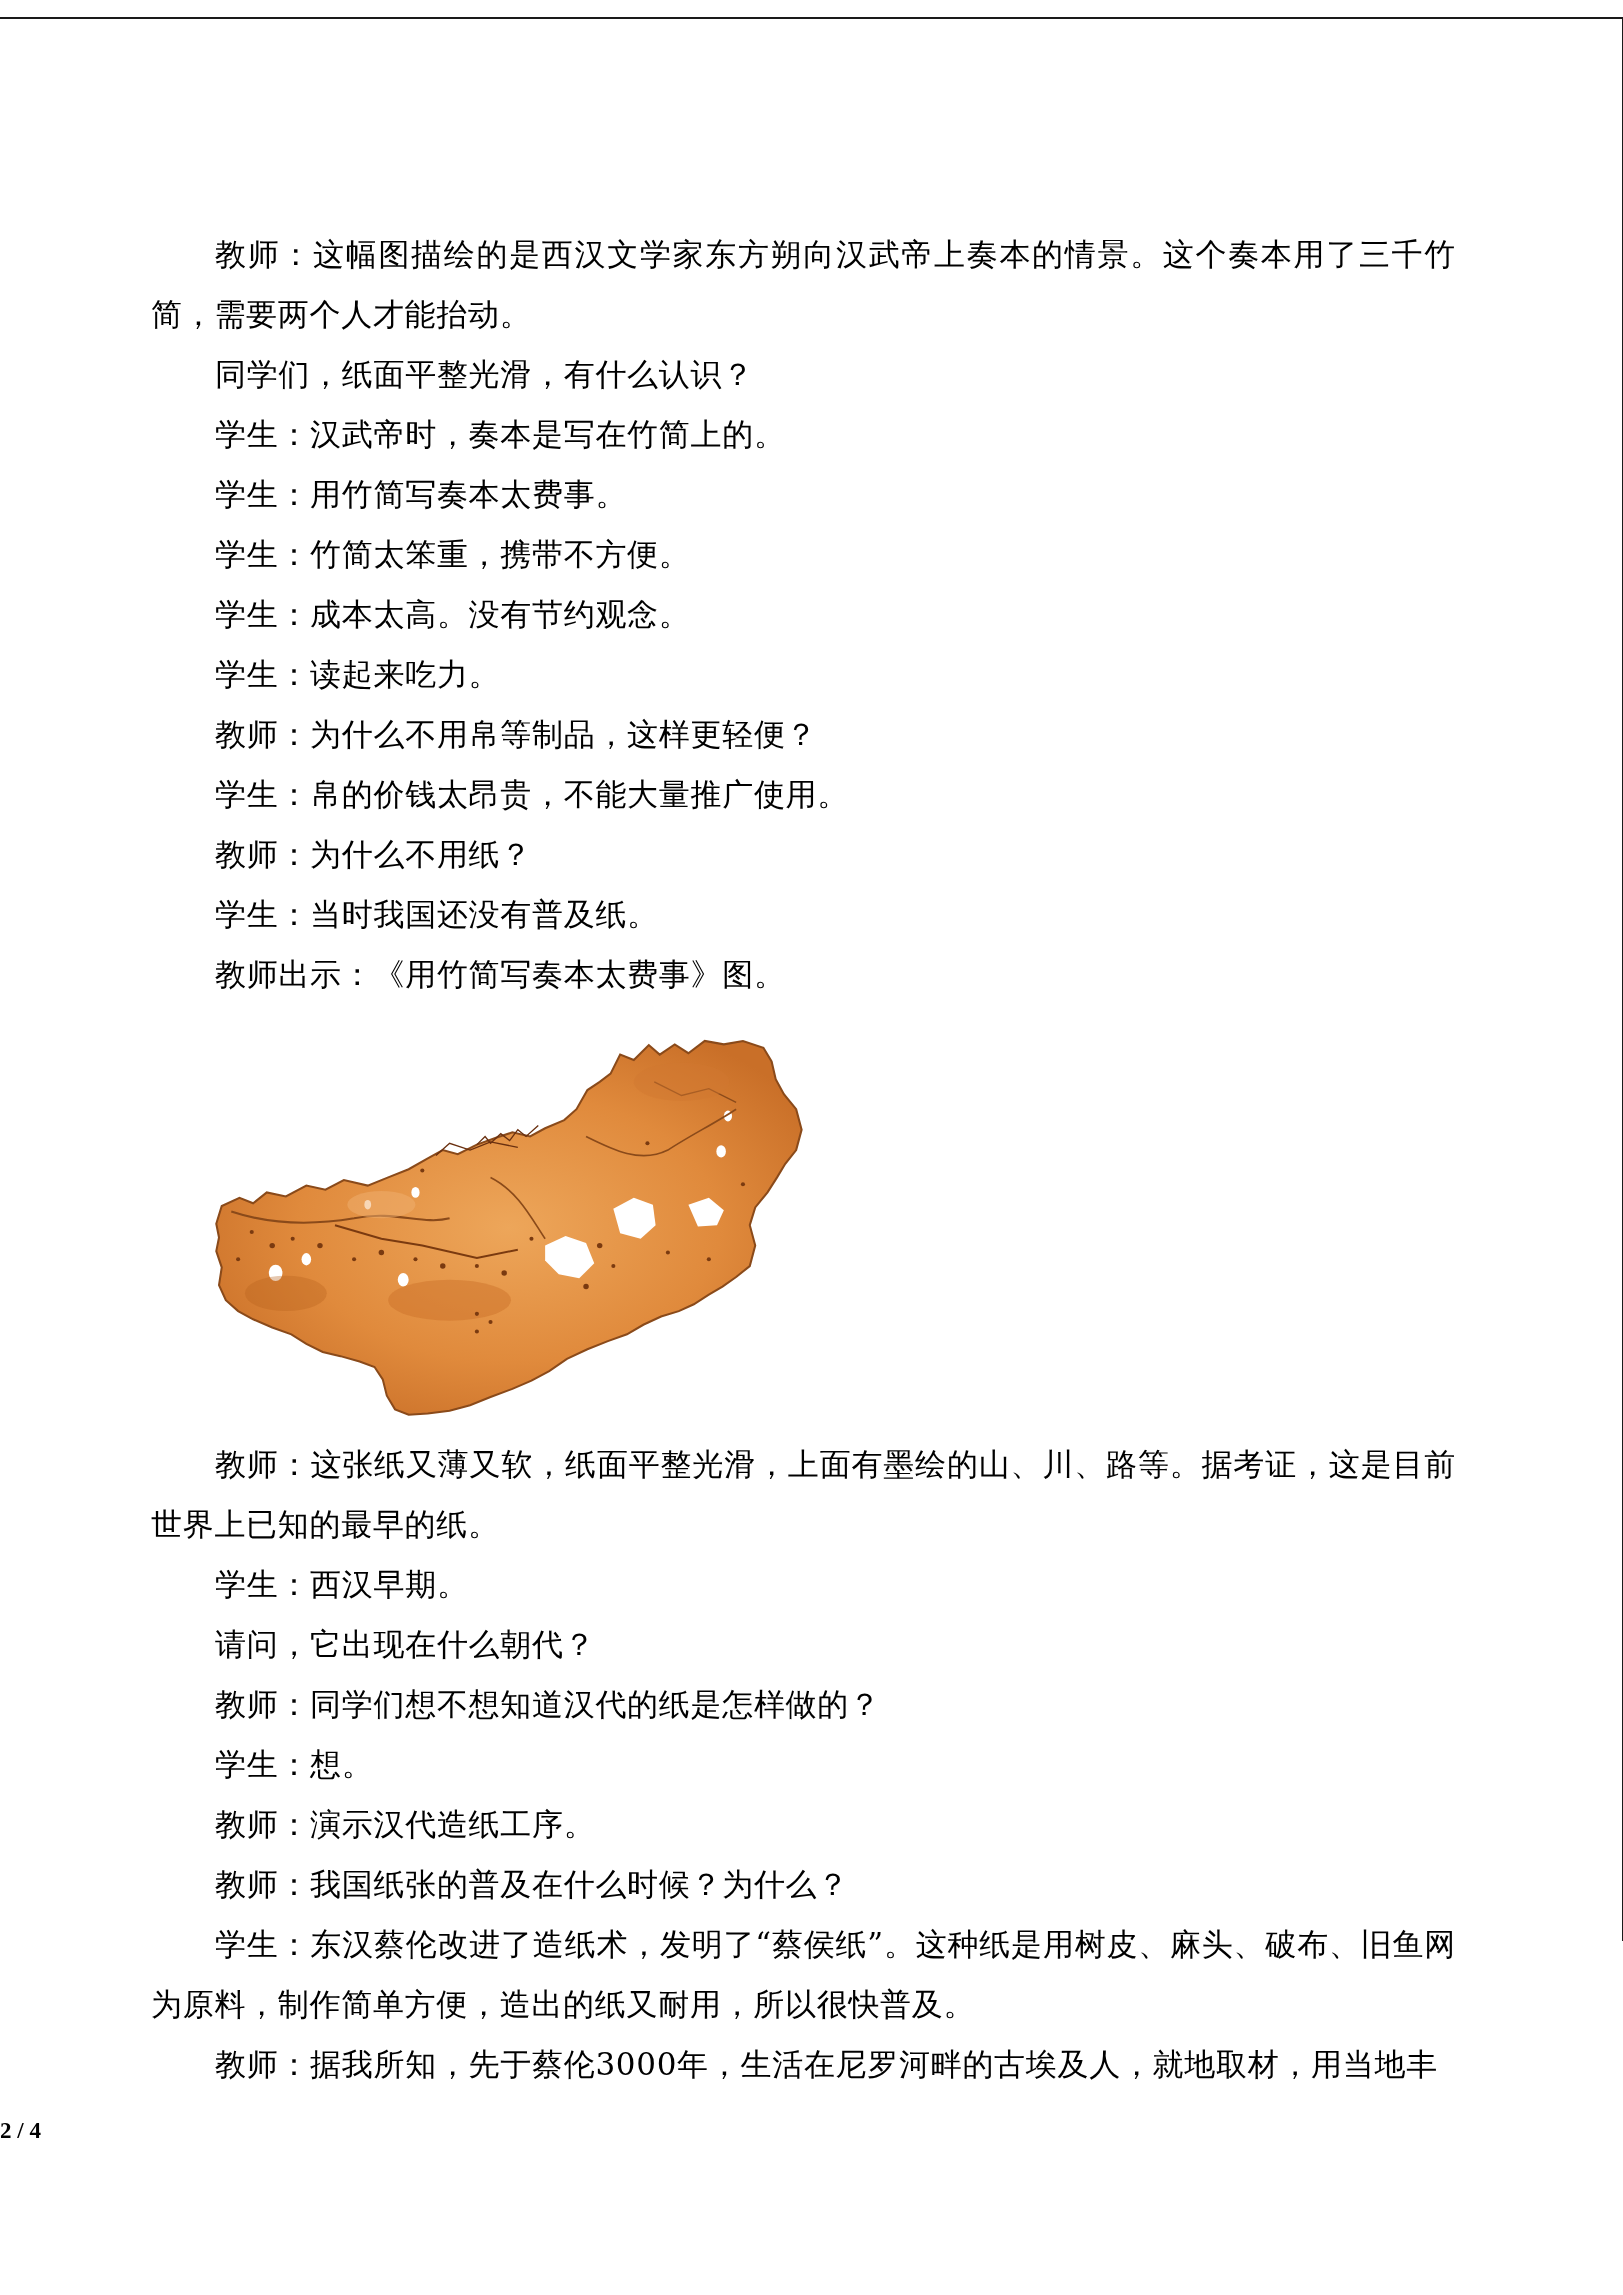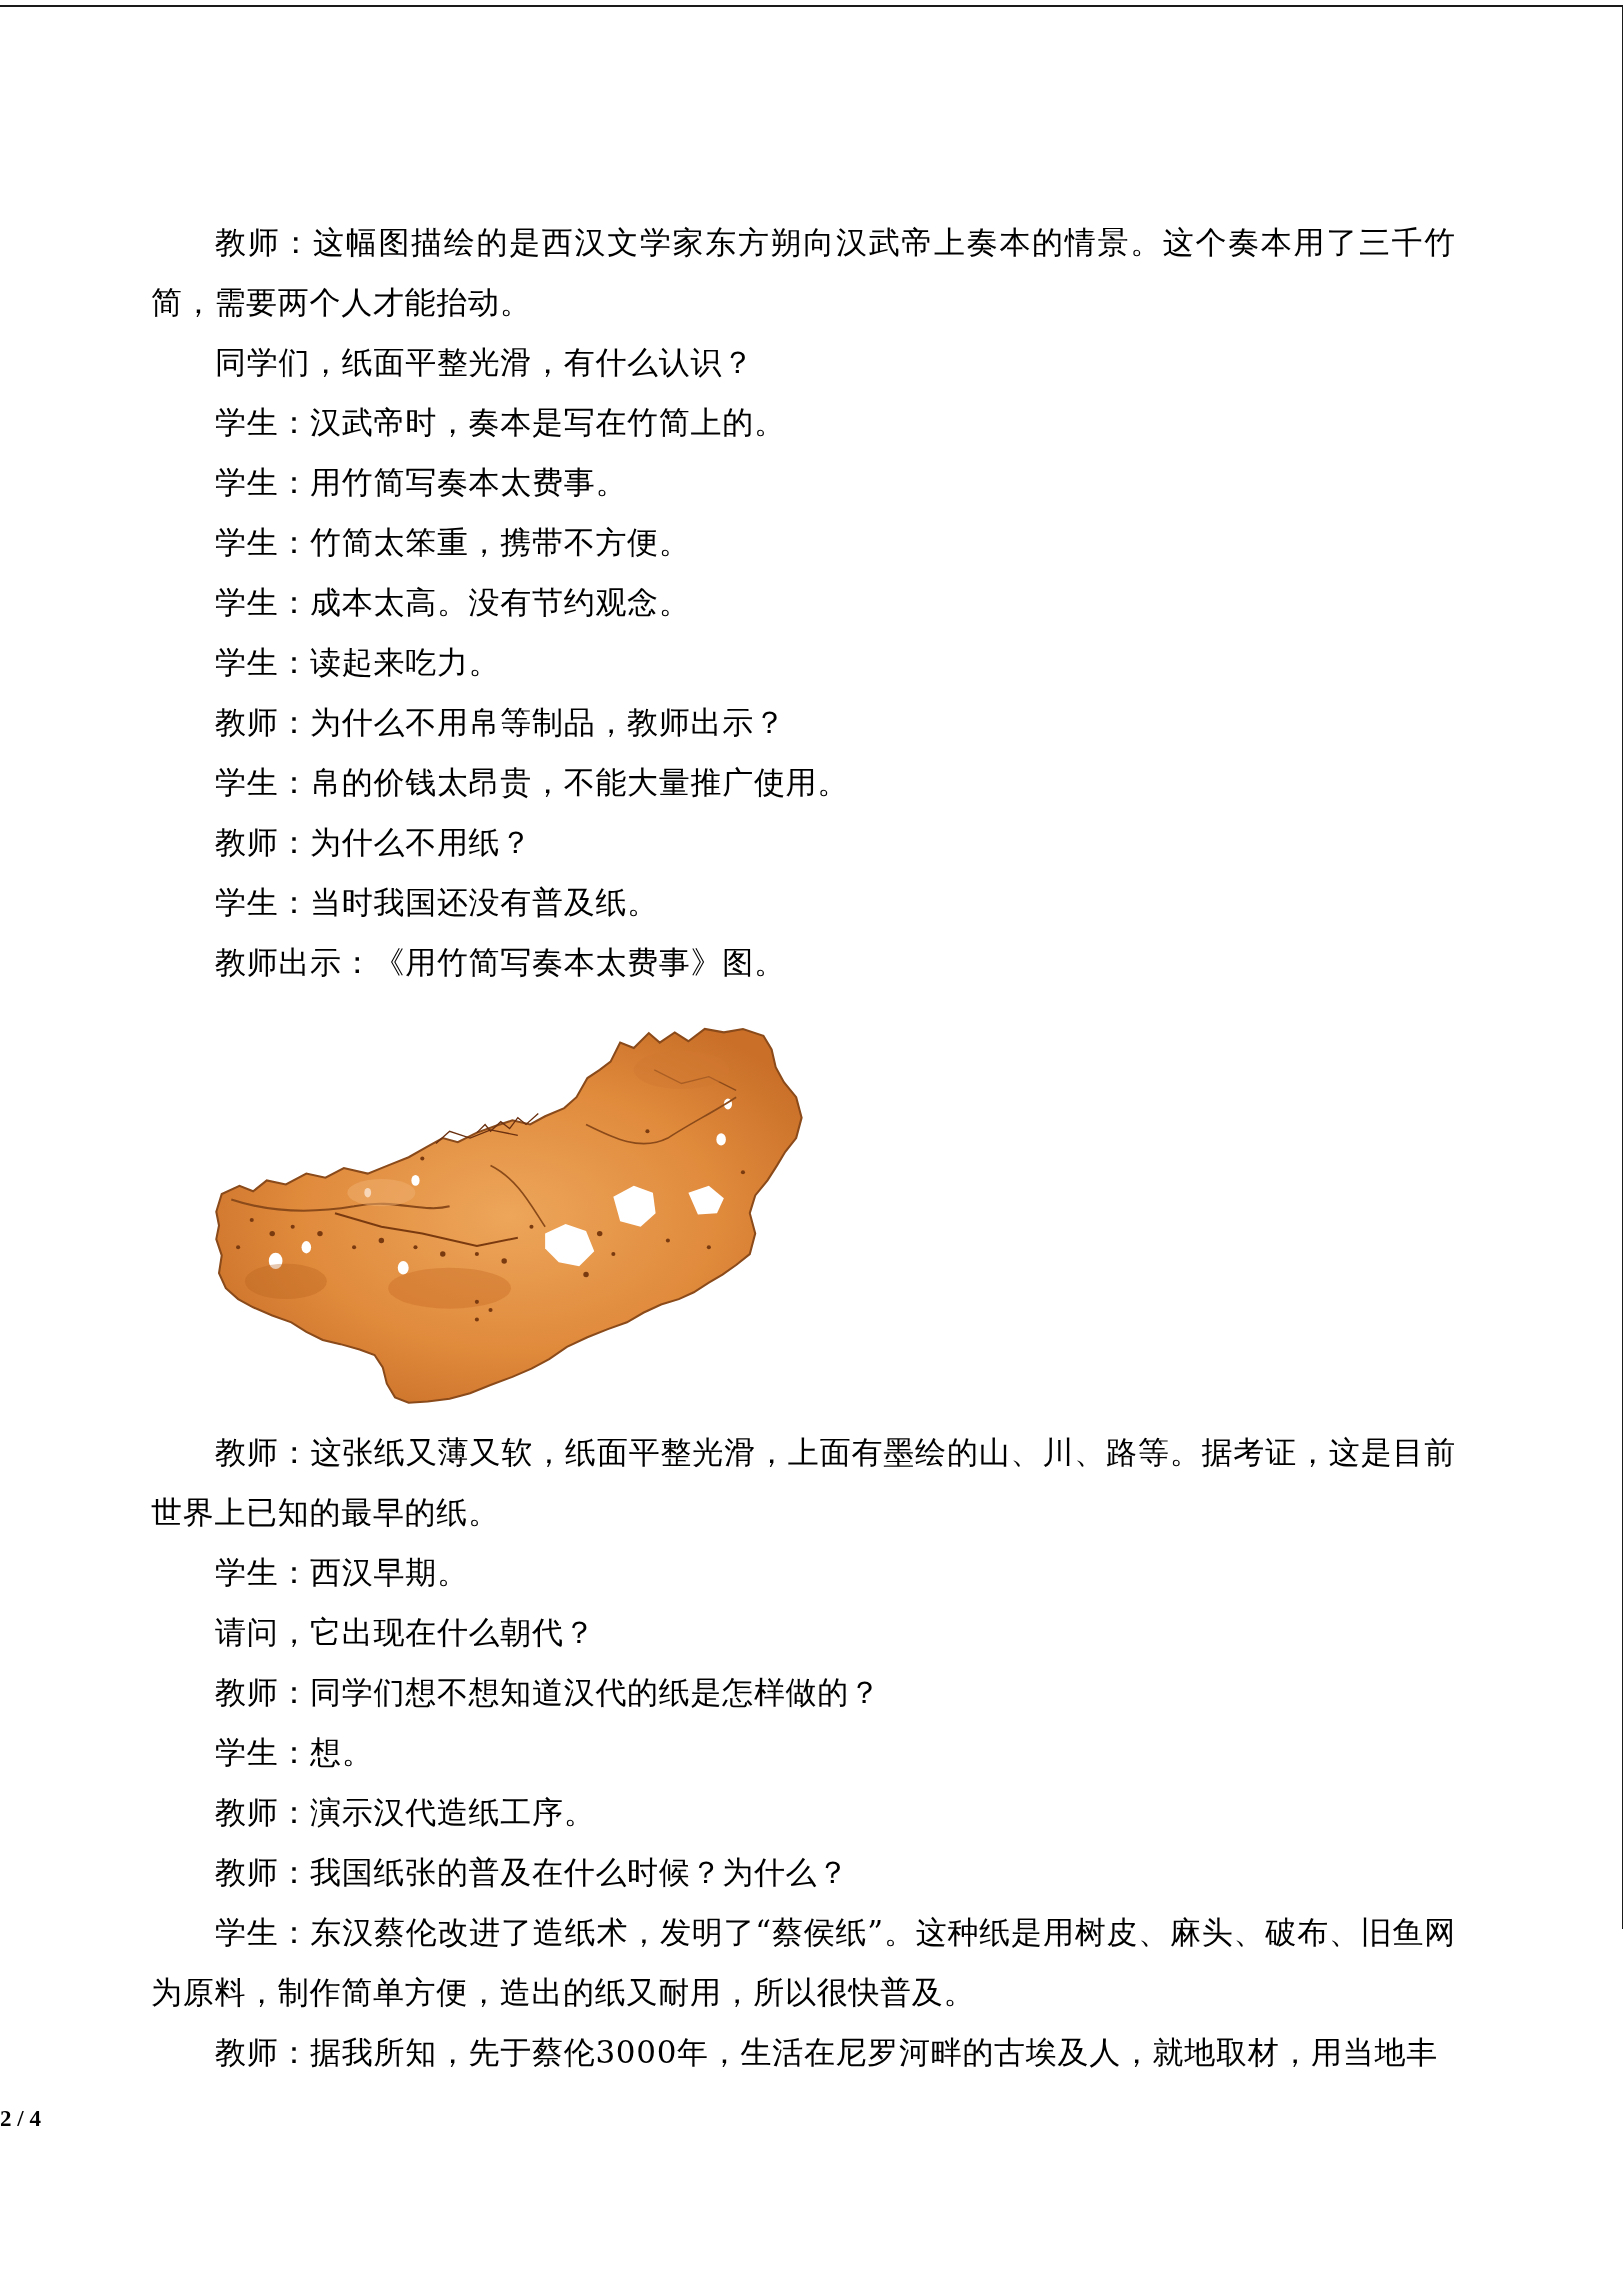--- a/index.html
+++ b/index.html
@@ -10,21 +10,21 @@
   body {
     width: 1623px;
     height: 2295px;
     position: relative;
     overflow: hidden;
     font-family: "DejaVu Serif", "Liberation Serif", serif;
     color: #000000;
   }
   .page-frame {
     position: absolute;
-    left: 0; top: 5px;
+    left: 0; top: 17px;
     width: 1623px; height: 1924px;
     box-sizing: border-box;
     border-top: 2px solid #1a1a1a;
     border-right: 1.4px solid #1a1a1a;
     background: #ffffff;
   }
   .content {
     position: absolute;
     left: 151px;
     top: 205px;
@@ -69,21 +69,21 @@
 
   <div class="content">
 
     <p class="para">教师：这幅图描绘的是西汉文学家东方朔向汉武帝上奏本的情景。这个奏本用了三千竹简，需要两个人才能抬动。</p>
     <p class="para">同学们，纸面平整光滑，有什么认识？</p>
     <p class="para">学生：汉武帝时，奏本是写在竹简上的。</p>
     <p class="para">学生：用竹简写奏本太费事。</p>
     <p class="para">学生：竹简太笨重，携带不方便。</p>
     <p class="para">学生：成本太高。没有节约观念。</p>
     <p class="para">学生：读起来吃力。</p>
-    <p class="para">教师：为什么不用帛等制品，教师出示？</p>
+    <p class="para">教师：为什么不用帛等制品，这样更轻便？</p>
     <p class="para">学生：帛的价钱太昂贵，不能大量推广使用。</p>
     <p class="para">教师：为什么不用纸？</p>
     <p class="para">学生：当时我国还没有普及纸。</p>
     <p class="para">教师出示：《用竹简写奏本太费事》图。</p>
 
     <div class="figure">
       <svg width="614" height="423" viewBox="300 1440 900 620" xmlns="http://www.w3.org/2000/svg">
         <defs>
           <radialGradient id="paperGrad" cx="50%" cy="50%" r="60%">
             <stop offset="0%" stop-color="#EDA65A"></stop>

